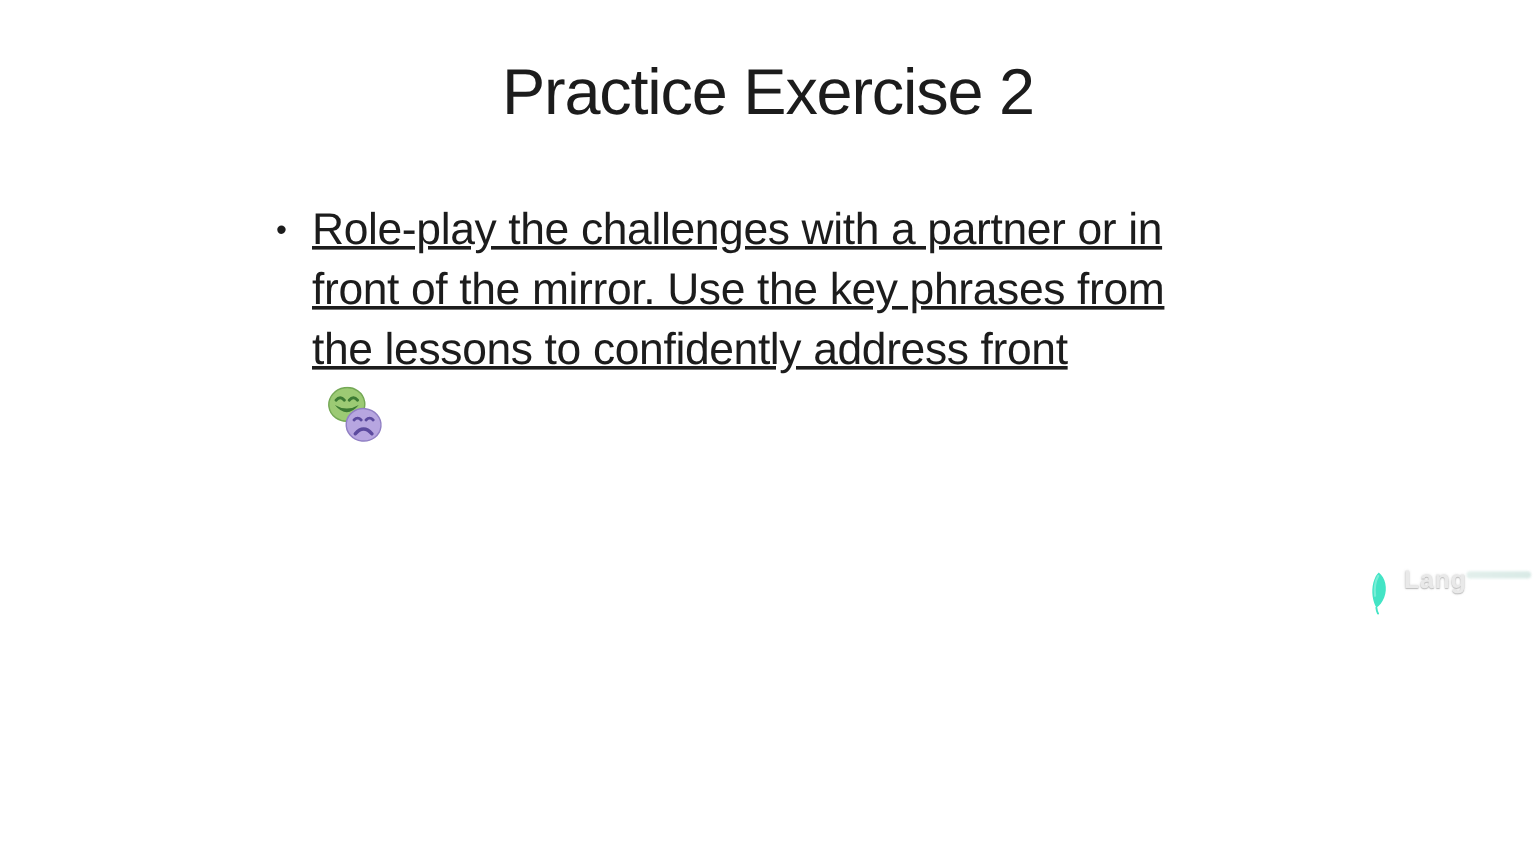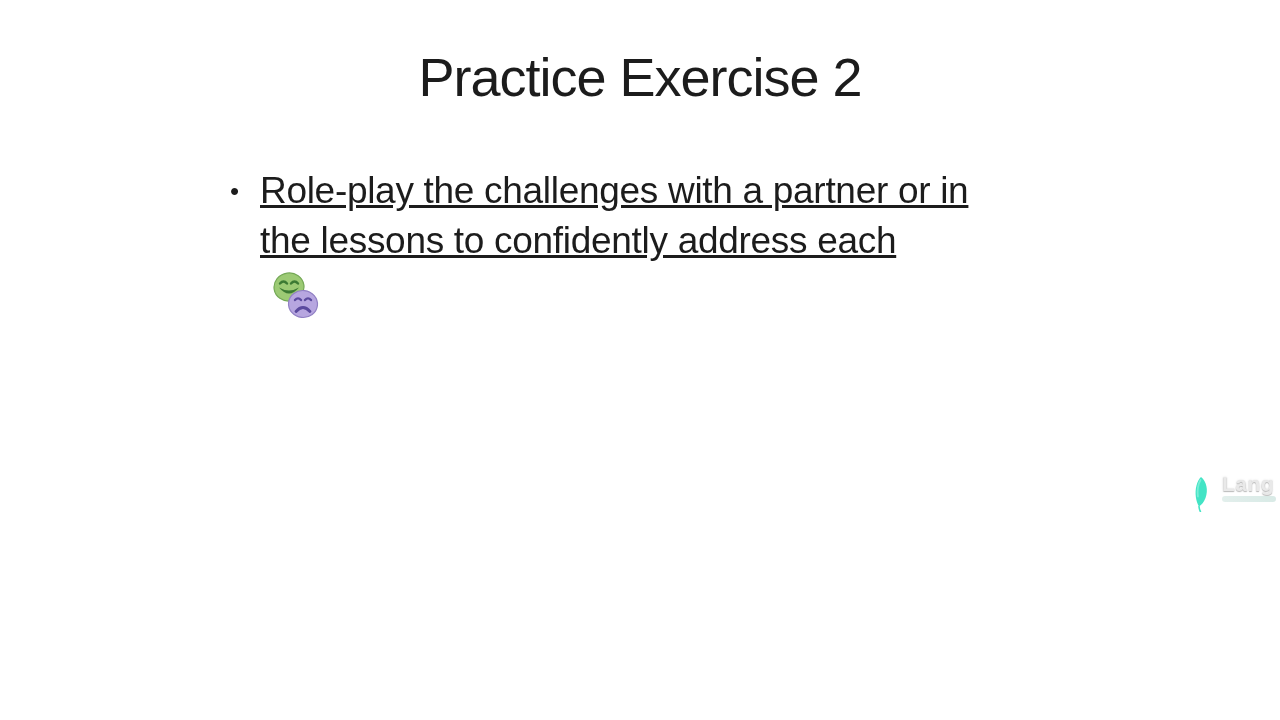--- a/index.html
+++ b/index.html
@@ -67,21 +67,21 @@
     display: flex;
     align-items: flex-start;
   }
   .leaf-icon {
     width: 17px;
     height: 36px;
     margin-top: 2px;
   }
   .brand-col {
     display: flex;
-    flex-direction: column;
+    flex-direction: row;
     margin-left: 13px;
   }
   .brand-name {
     font-size: 21px;
     font-weight: 700;
     line-height: 20px;
     color: #e9e9e9;
     letter-spacing: 0.5px;
     text-shadow: 0 1px 1px rgba(140,140,140,0.55), 0 0 2px rgba(170,170,170,0.45);
   }
@@ -99,21 +99,22 @@
 <body>
 
 <div class="stage">
 
   <h1 class="slide-title">Practice Exercise 2</h1>
 
   <div class="bullet-block">
     <span class="bullet-marker">•</span>
     <div class="bullet-text">
       <div class="bullet-line">Role-play the challenges with a partner or in</div>
-      <div class="bullet-line">the lessons to confidently address each</div>
+      <div class="bullet-line">front of the mirror. Use the key phrases from</div>
+      <div class="bullet-line">the lessons to confidently address front</div>
       <div class="bullet-line">
         <svg class="masks-icon" viewBox="0 0 47 47" aria-hidden="true">
 
           <g>
             <ellipse cx="17" cy="15" rx="15" ry="14" fill="#9cca74" stroke="#74a855" stroke-width="1.2" transform="rotate(-8 17 15)"></ellipse>
             <path d="M8,11.5 Q11.5,7.5 15,11.5" stroke="#3c7a33" stroke-width="2.4" fill="none" stroke-linecap="round"></path>
             <path d="M19,11.5 Q22.5,7.5 26,11.5" stroke="#3c7a33" stroke-width="2.4" fill="none" stroke-linecap="round"></path>
             <path d="M7,15.5 Q17,27.5 27,15.5 Q17,21.5 7,15.5 Z" fill="#3c7a33"></path>
           </g>
 

